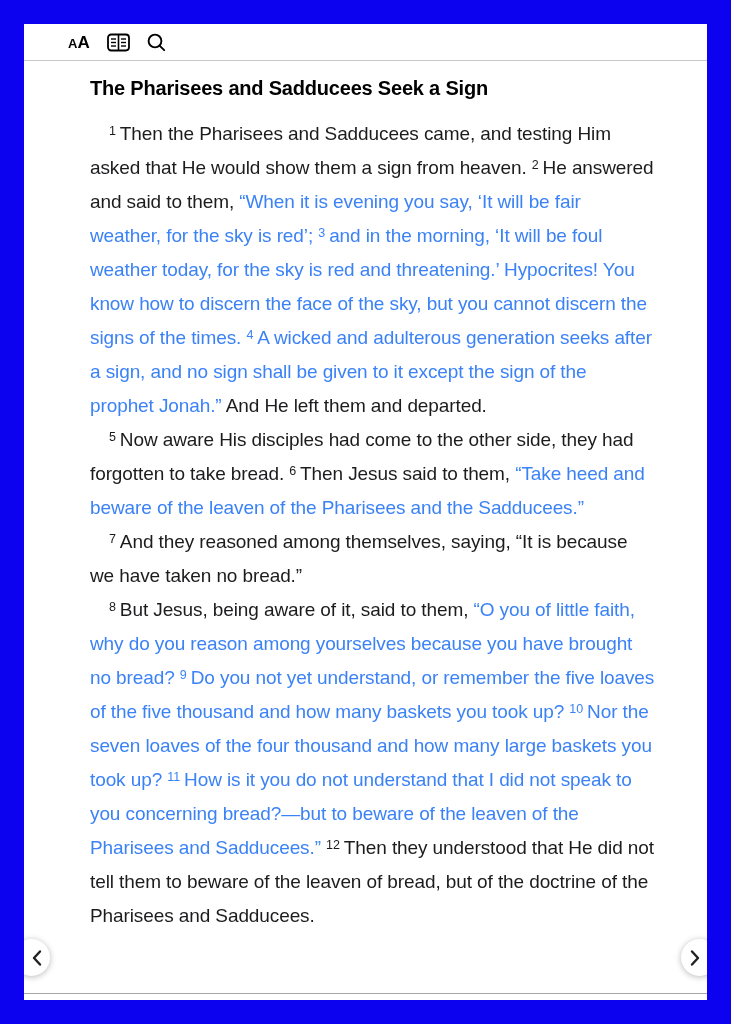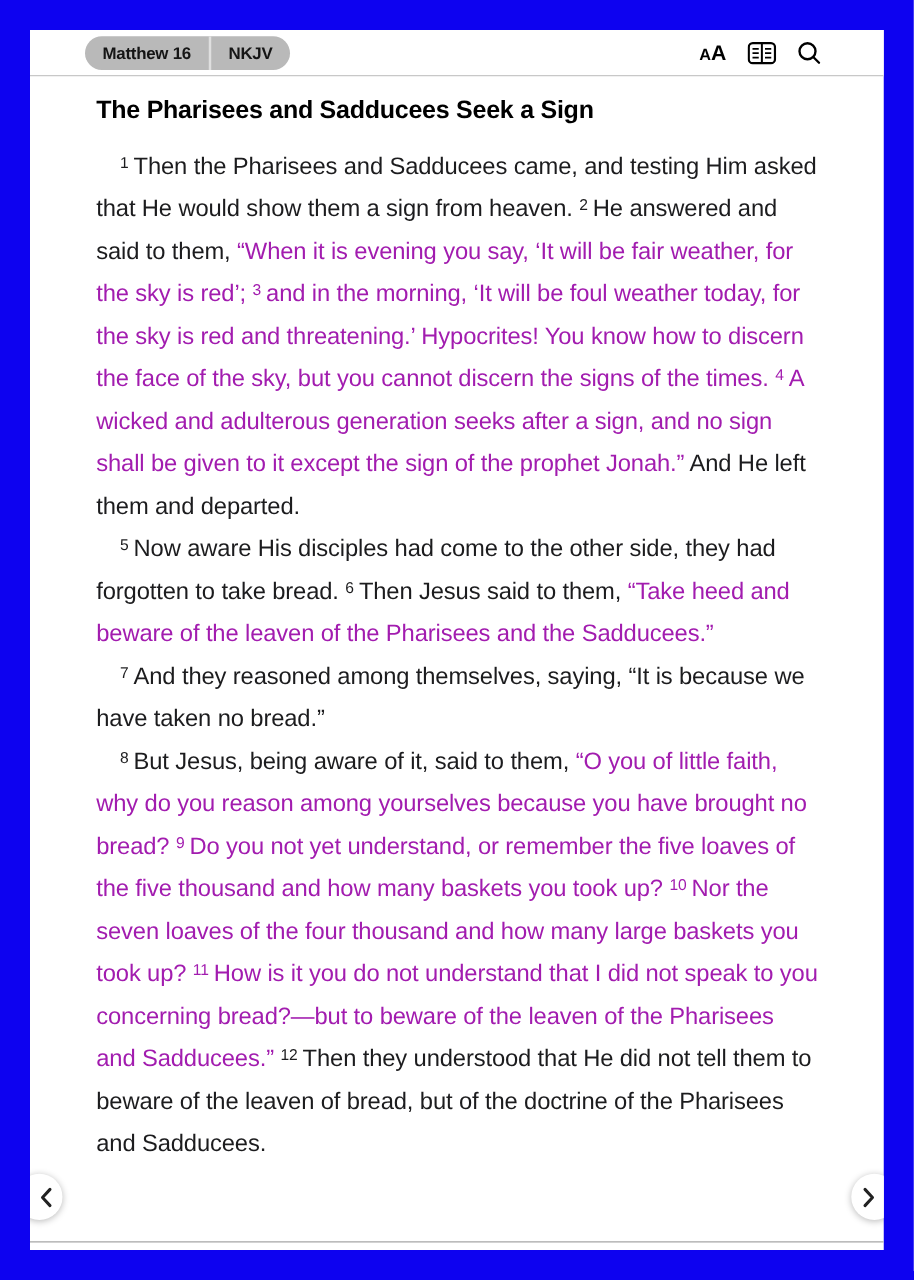--- a/index.html
+++ b/index.html
@@ -48,37 +48,38 @@
   }
   .aa { font-weight:600; color:#000; line-height:1; display:flex; align-items:baseline; }
   .a-s { font-size:13px; }
   .a-l { font-size:17px; }
   
   .page {
     padding:8px 52px 0 53px;
     font-size:19px; line-height:34px;
     color:#1C1C1E;
     letter-spacing:-0.1px;
+    margin-left:13px;
   }
   .page h2 {
     font-size:20px; line-height:24px;
     font-weight:700; color:#000;
     letter-spacing:-0.2px;
     margin:36px 0 17px 0;
   }
   .page h2:first-child { margin-top:7px; }
   .page p { margin:0; text-indent:19px; }
   .vnum {
     font-size:12.5px;
     position:relative; top:-5px;
     vertical-align:baseline;
     line-height:0;
     margin-right:4px;
   }
-  .red { color:#a21caf;text-align:center; }
+  .red { color:#3b82f6;text-align:center; }
   .it { }
   
   .bottom-rule {
     position:absolute; left:0; right:0; bottom:6px;
     height:1px; background:#A6A6A6;
   }
   .nav-circle {
     position:absolute;
     width:37px; height:37px; border-radius:50%;
     background:#fff; border:none; cursor:pointer;
@@ -90,25 +91,20 @@
   .nav-right { right:-11px; }
   .nav-left  svg { transform:translateX(5px); }
   .nav-right svg { transform:translateX(-5px); }
 </style>
 </head>
 <body>
 
 <div class="card">
 
   <header class="toolbar">
-    <div class="pill">
-      <button class="pill-seg">Matthew 16</button>
-      <div class="pill-div"></div>
-      <button class="pill-seg">NKJV</button>
-    </div>
 
     <div class="icons">
       <button class="icon-btn aa">
         <span class="a-s">A</span>
         <span class="a-l">A</span>
       </button>
 
       <button class="icon-btn">
         <span style="display:flex;">
           <svg width="23" height="19" viewBox="0 0 23 19" fill="none">

